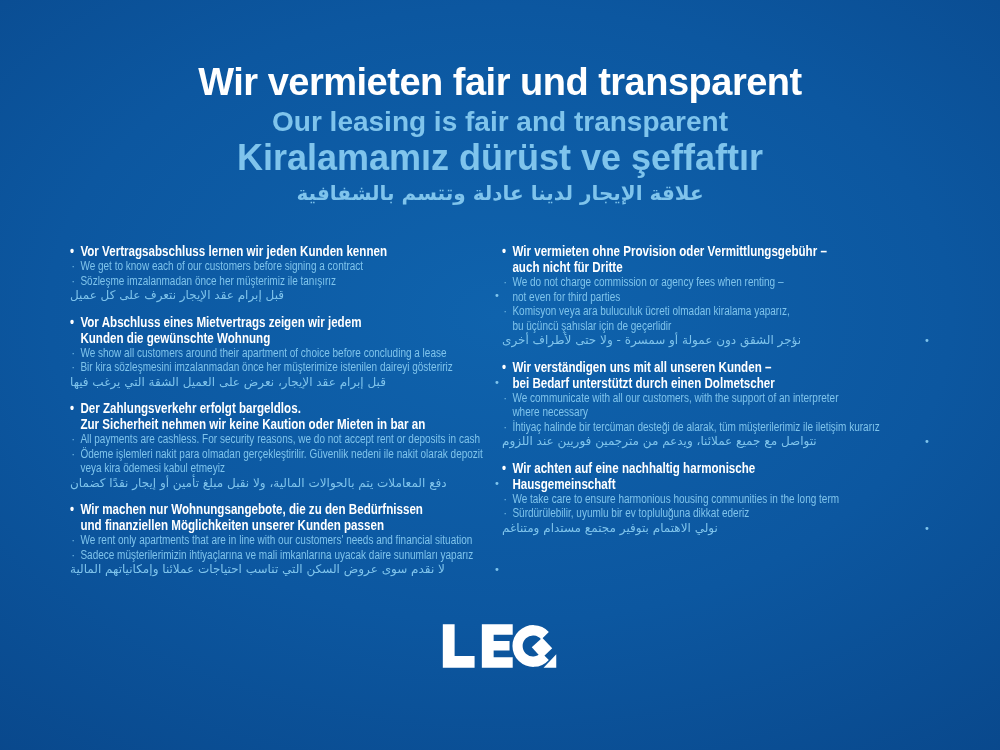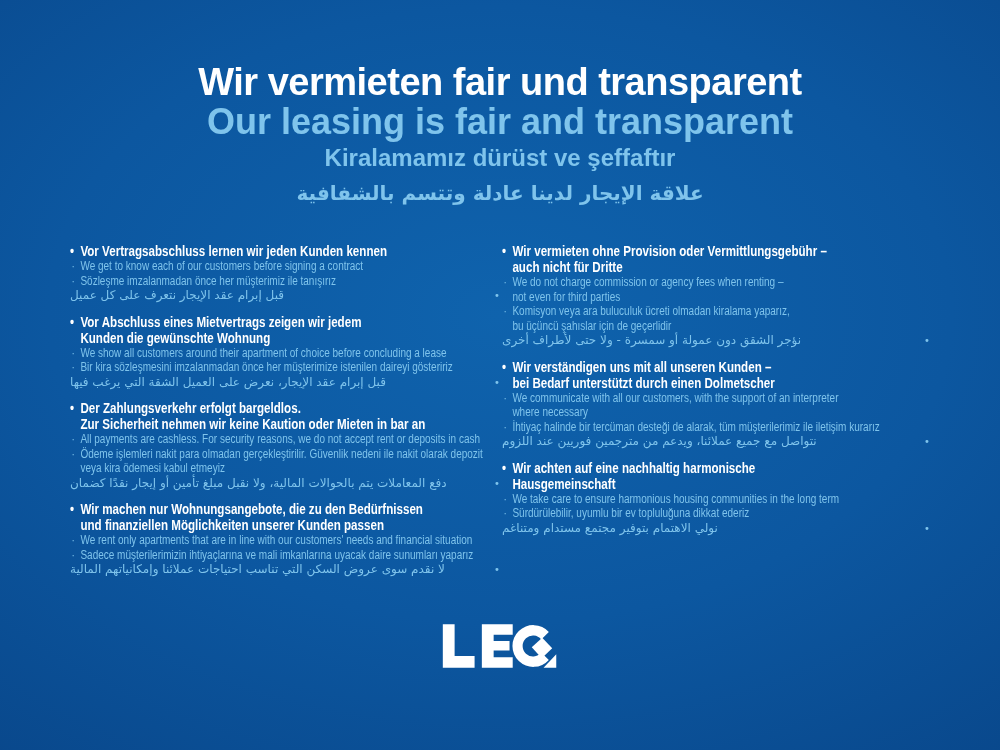--- a/index.html
+++ b/index.html
@@ -13,22 +13,22 @@
     overflow:hidden;
     background:radial-gradient(ellipse 820px 560px at 50% 42%, #0f63ad 0%, #0c57a0 55%, #09488c 100%);
   }
   
   .header{position:absolute;top:60px;left:0;width:1000px;text-align:center;}
   .title-de{
     margin:0;color:#ffffff;font-size:38px;font-weight:bold;
     line-height:44px;letter-spacing:-0.5px;
   }
   .subtitle{color:#7fc4ec;font-weight:bold;}
-  .subtitle-en{font-size:36px;line-height:36px;}
-  .subtitle-tr{font-size:24px;line-height:36px;}
+  .subtitle-en{font-size:28px;line-height:36px;}
+  .subtitle-tr{font-size:36px;line-height:36px;}
   .subtitle-ar{font-size:20px;line-height:34px;font-family:"DejaVu Sans",sans-serif;}
   
   .columns{
     position:absolute;top:243px;left:70px;width:872px;
     display:flex;
   }
   .col{box-sizing:border-box;}
   .col-left{width:432px;flex:0 0 432px;}
   .col-right{width:430px;flex:0 0 430px;}
   .item{margin:0 0 10px 0;}

